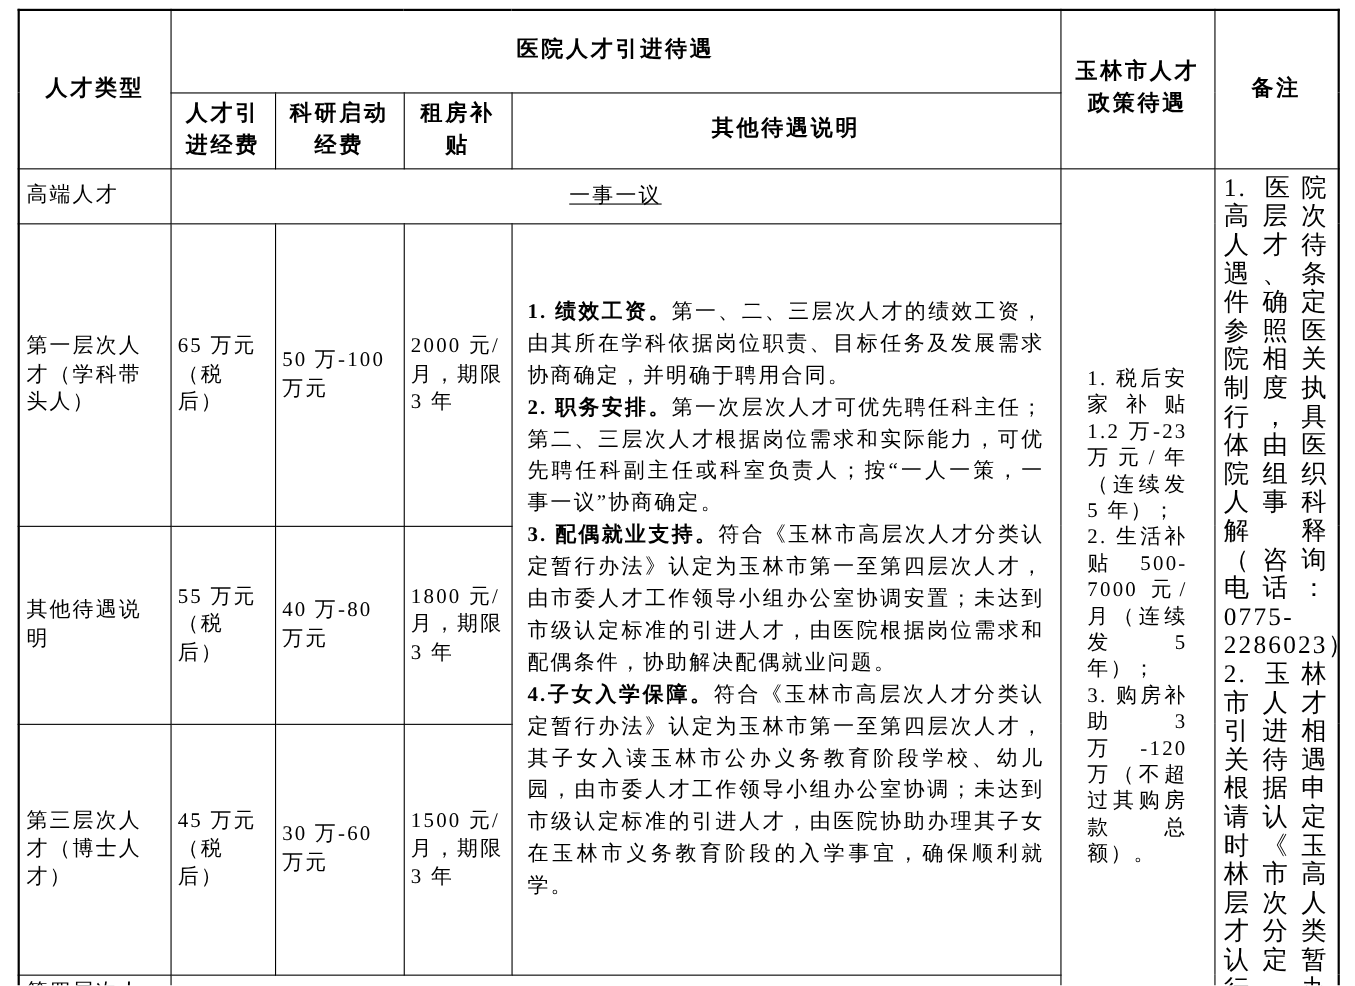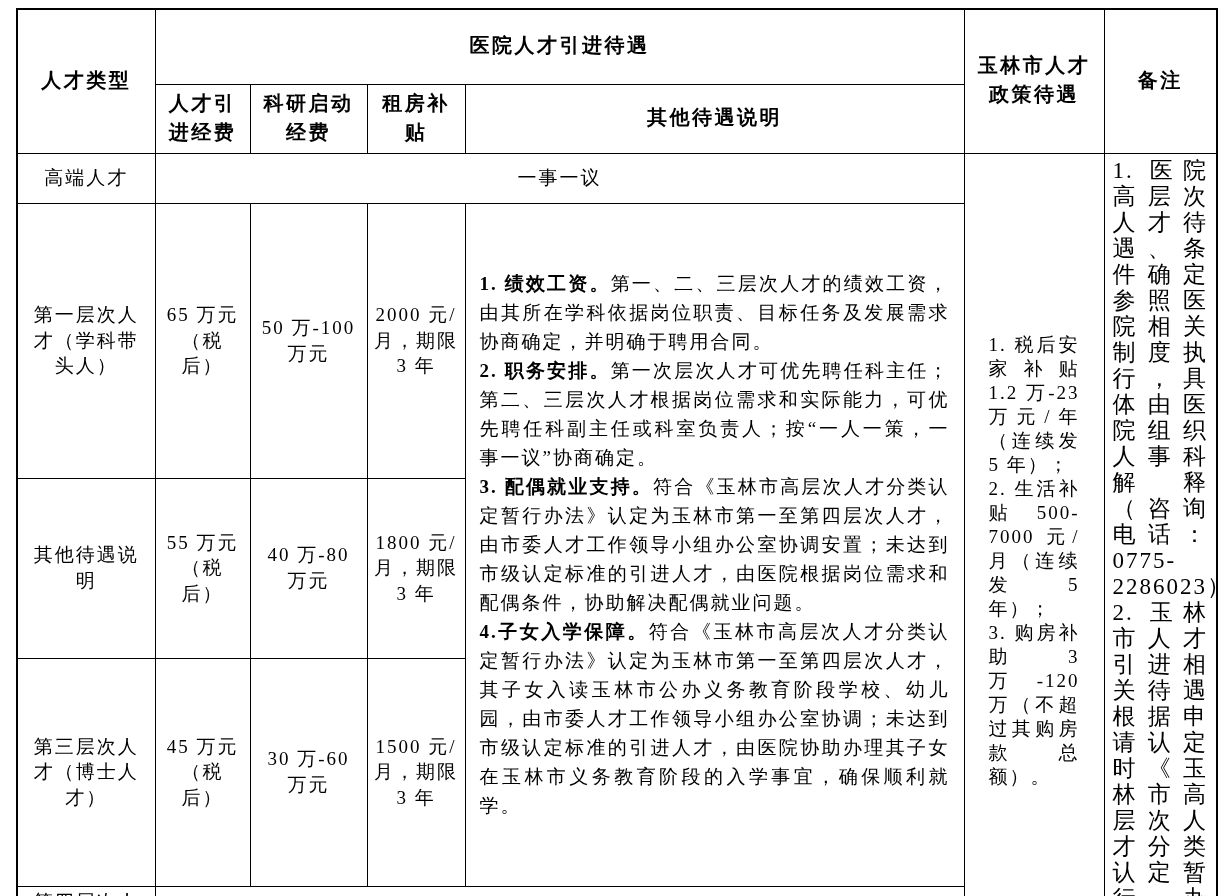--- a/index.html
+++ b/index.html
@@ -32,31 +32,32 @@
   .doc-table th {
     font-weight: bold;
     font-size: 20px;
     letter-spacing: 2.5px;
     text-align: center;
     line-height: 1.45;
     padding: 2px 6px;
     font-family: Liberation Mono, monospace;
   }
   td.c {
-    text-align: center;
+    text-align: left;
     font-size: 19px;
     letter-spacing: 2px;
     line-height: 1.35;
     padding: 2px 6px;
   }
   td.merged-deal {
     text-align: center;
     font-size: 19px;
     letter-spacing: 2px;
     padding: 2px 6px;
+    text-decoration: underline;
   }
   td.other-benefits {
     text-align: justify;
     font-size: 19px;
     letter-spacing: 2px;
     line-height: 29px;
     padding: 4px 14px;
   }
   td.city-policy {
     text-align: justify;

